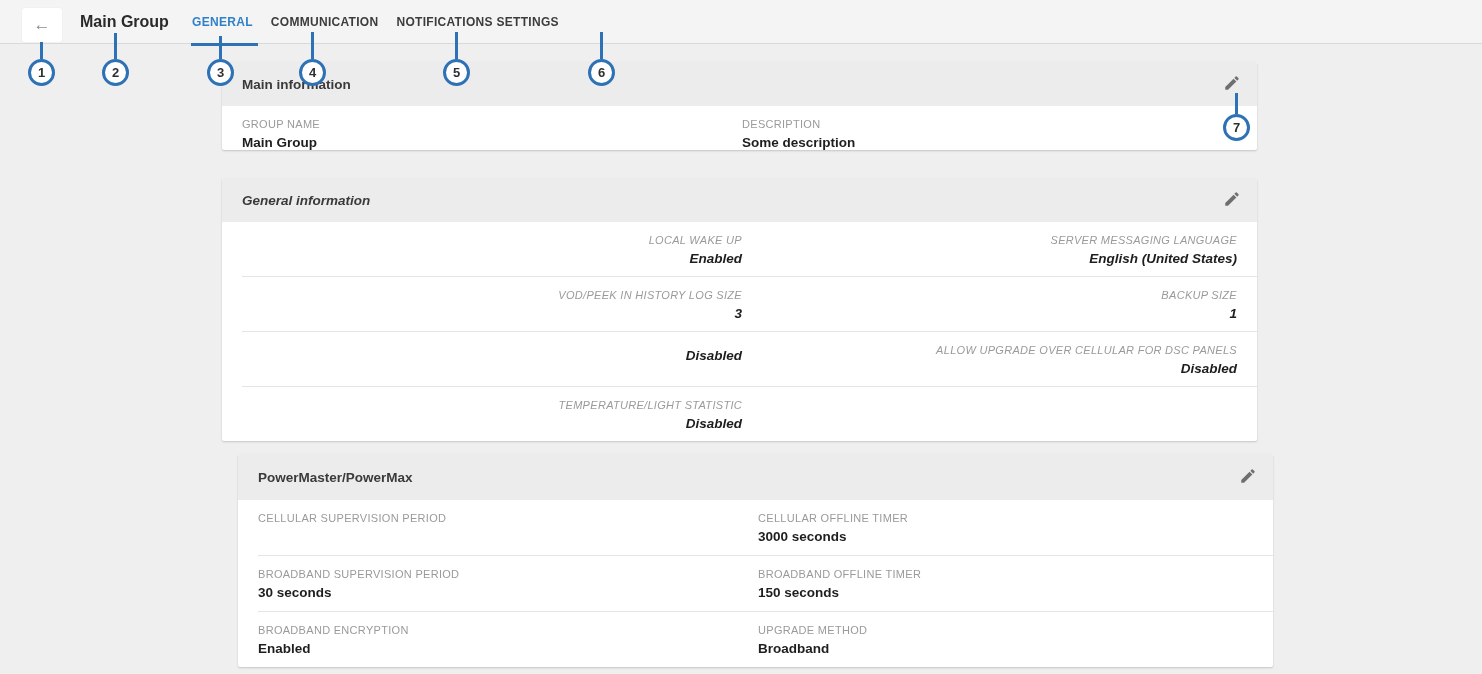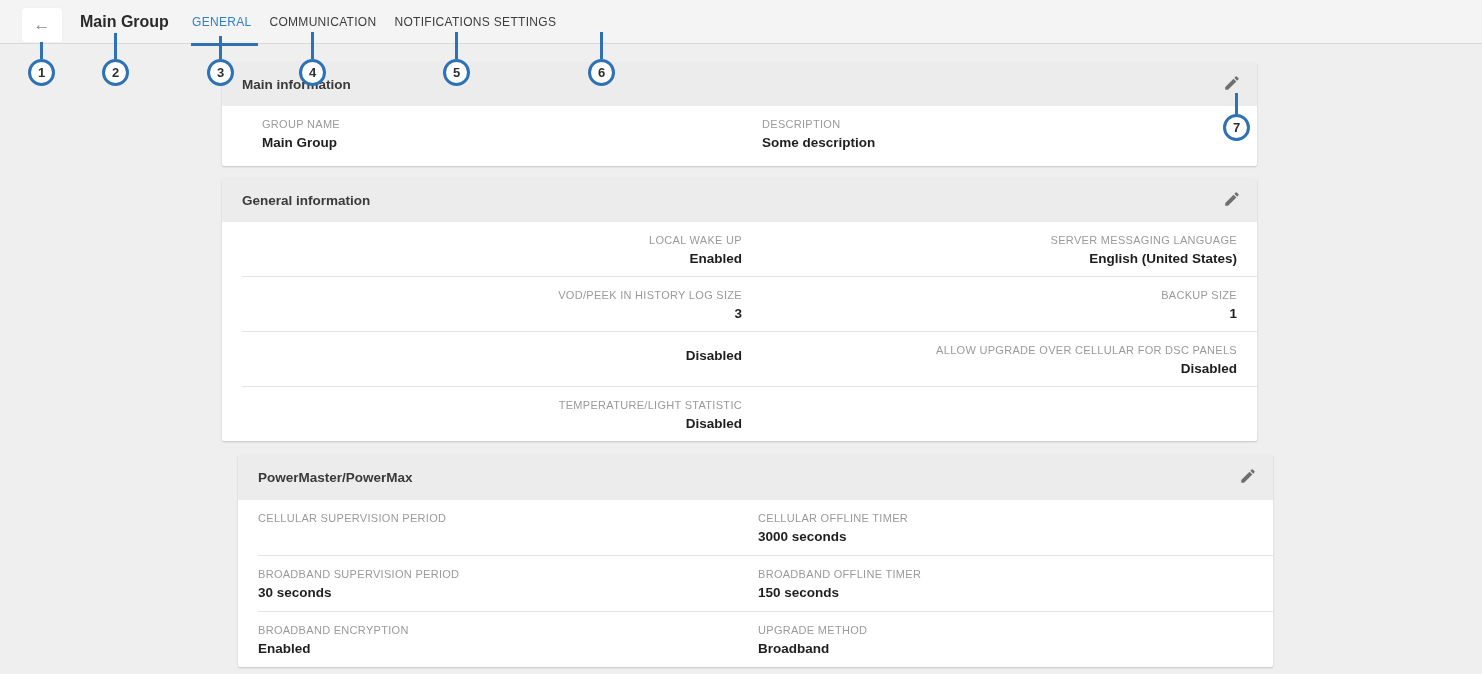--- a/index.html
+++ b/index.html
@@ -23,21 +23,21 @@
     cursor:pointer;padding:0;box-shadow:0 0 1px rgba(0,0,0,.15);
   }
   .page-title{
     position:absolute;left:80px;top:0;height:43px;line-height:43px;
     margin:0;font-size:16px;font-weight:bold;color:#2a2a2a;
   }
   .tabbar{
     position:absolute;left:192px;top:0;height:43px;display:flex;gap:18px;
   }
   .tab{
-    height:43px;line-height:45px;font-size:12px;font-weight:normal;
+    height:43px;line-height:45px;font-size:12px;font-weight:bold;
     letter-spacing:.3px;color:#3c3c3c;cursor:pointer;white-space:nowrap;
   }
   .tab.active{color:#3080c8;}
   .ink-bar{
     position:absolute;left:191px;top:43px;width:67px;height:3px;
     background:#2e72b5;
   }
   
   .card{
     position:absolute;left:222px;width:1035px;
@@ -61,21 +61,21 @@
     display:grid;grid-template-columns:500px 1fr;
     padding:12px 20px 0 20px;box-sizing:border-box;
   }
   .field .label{
     font-size:11px;color:#9a9a9a;letter-spacing:.3px;line-height:13px;
   }
   .field .value{
     font-size:13.5px;font-weight:bold;color:#1e1e1e;margin-top:4px;line-height:16px;
   }
   .divider{height:1px;background:#e4e4e4;margin-left:20px;}
-  .card-1 .row{height:60px;margin-left:20px;}
+  .card-1 .row{height:44px;}
   .card-2 .row{height:54px;text-align:right;}
   .card-3 .row{height:55px;}
   .card-3 .card-header{height:46px;}
   
   .callout-line{
     position:absolute;width:3px;background:#2e72b5;z-index:20;
   }
   .callout{
     position:absolute;width:21px;height:21px;border:3px solid #2e72b5;
     border-radius:50%;background:#ffffff;z-index:21;
@@ -115,21 +115,21 @@
       <div class="label">GROUP NAME</div>
       <div class="value">Main Group</div>
     </div>
     <div class="field">
       <div class="label">DESCRIPTION</div>
       <div class="value">Some description</div>
     </div>
   </div>
 </div>
 
-<div class="card card-2" style="top:178px;">
+<div class="card card-2" style="top:178px;font-style:italic;">
   <div class="card-header">
     <div class="card-title">General information</div>
     <button class="edit-btn">
       <span>
         <svg width="18" height="18" viewBox="0 0 24 24">
             <path d="M3 17.25V21h3.75L17.8 9.94l-3.75-3.75L3 17.25zM20.7 7.04c.39-.39.39-1.02 0-1.41l-2.34-2.34a.996.996 0 0 0-1.41 0l-1.83 1.83 3.75 3.75 1.83-1.83z" fill="#6f6f6f"></path>
           </svg>
       </span>
     </button>
   </div>

